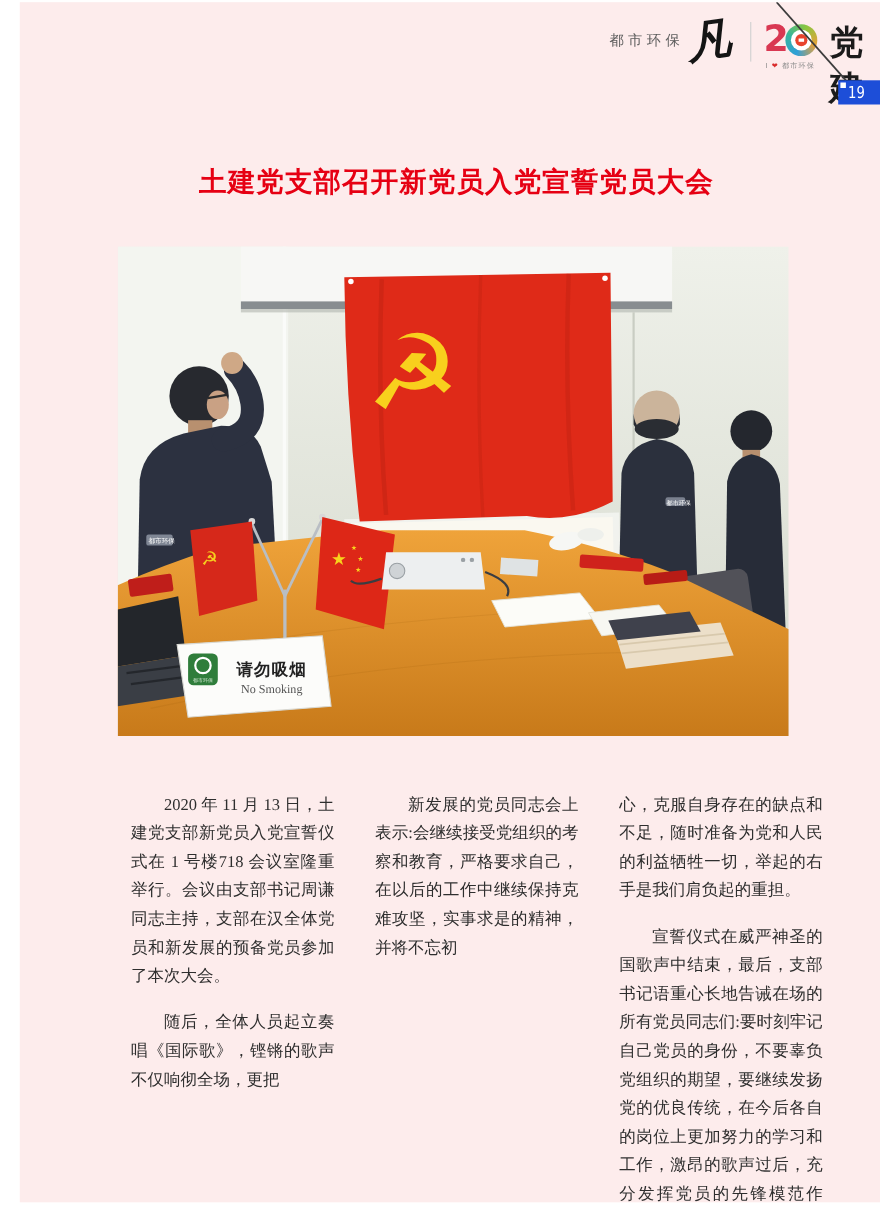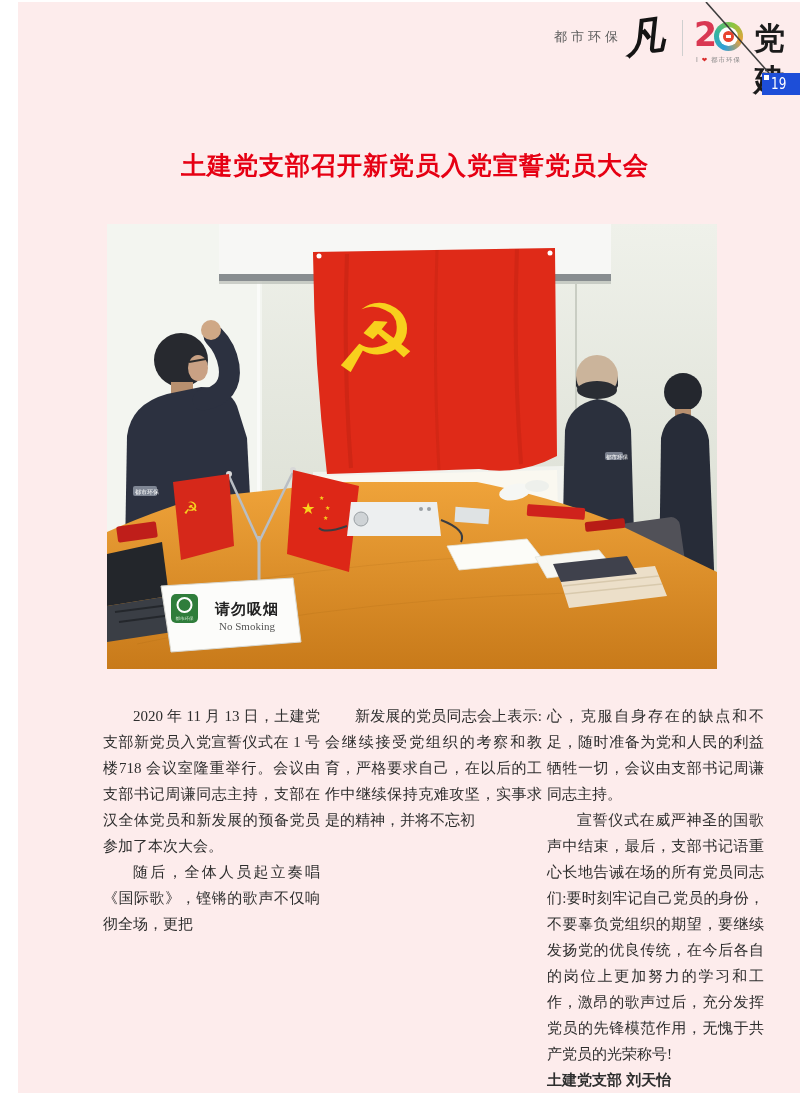--- a/index.html
+++ b/index.html
@@ -34,21 +34,21 @@
   
   .title{position:absolute;left:0;top:147px;width:794px;text-align:center;margin:0;
     font-size:25px;font-weight:bold;color:#e60013;letter-spacing:1px;font-family:Liberation Serif, serif;}
 
   
   .photo{position:absolute;left:89px;top:222px;width:610px;height:445px;margin:0;}
 
   
   .col{position:absolute;top:701px;width:217px;height:360px;text-align:justify;
     font-size:15px;line-height:26px;color:#2e2e2e;word-break:break-all;}
-  .col p{margin:0;}
+  .col p{margin:16px;}
   .col .indent{text-indent:2em;}
   .col1{left:85px;} .col2{left:307px;} .col3{left:529px;}
   .byline{text-align:left;font-family:"Liberation Sans","DejaVu Sans",sans-serif;
     font-weight:bold;padding-right:4px;}
 </style>
 </head>
 <body>
 
 <div class="page">
 
@@ -233,18 +233,18 @@
   </figure>
 
   <div class="col col1">
     <p class="indent">2020 年 11 月 13 日，土建党支部新党员入党宣誓仪式在 1 号楼718 会议室隆重举行。会议由支部书记周谦同志主持，支部在汉全体党员和新发展的预备党员参加了本次大会。</p>
     <p class="indent">随后，全体人员起立奏唱《国际歌》，铿锵的歌声不仅响彻全场，更把</p>
   </div>
   <div class="col col2">
     <p class="indent">新发展的党员同志会上表示:会继续接受党组织的考察和教育，严格要求自己，在以后的工作中继续保持克难攻坚，实事求是的精神，并将不忘初</p>
   </div>
   <div class="col col3">
-    <p>心，克服自身存在的缺点和不足，随时准备为党和人民的利益牺牲一切，会议由支部书记周谦同志主持。</p>
+    <p>心，克服自身存在的缺点和不足，随时准备为党和人民的利益牺牲一切，举起的右手是我们肩负起的重担。</p>
     <p class="indent">宣誓仪式在威严神圣的国歌声中结束，最后，支部书记语重心长地告诫在场的所有党员同志们:要时刻牢记自己党员的身份，不要辜负党组织的期望，要继续发扬党的优良传统，在今后各自的岗位上更加努力的学习和工作，激昂的歌声过后，充分发挥党员的先锋模范作用，无愧于共产党员的光荣称号!</p>
     <p class="byline">土建党支部 刘天怡</p>
   </div>
 
 </div>
 
 </body></html>

